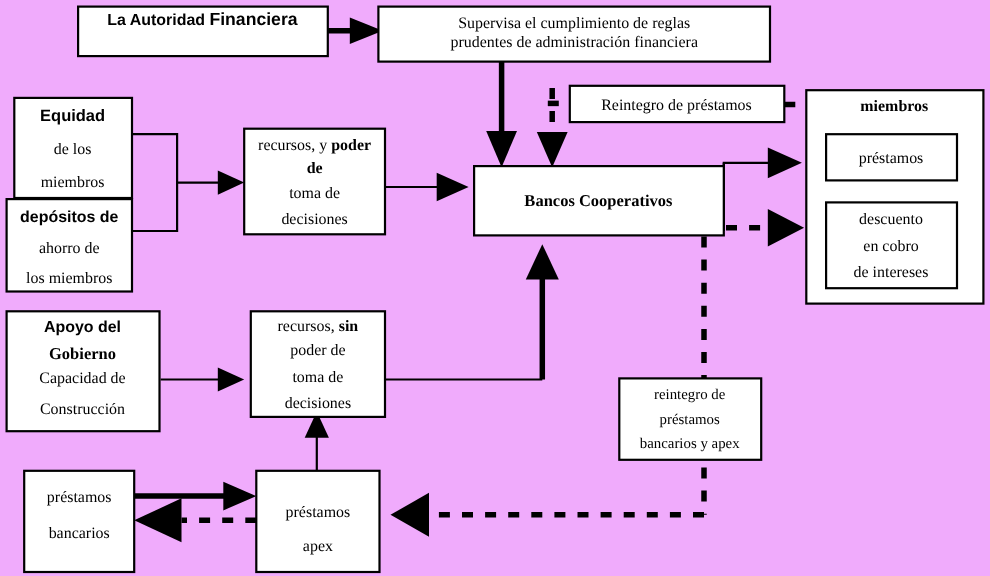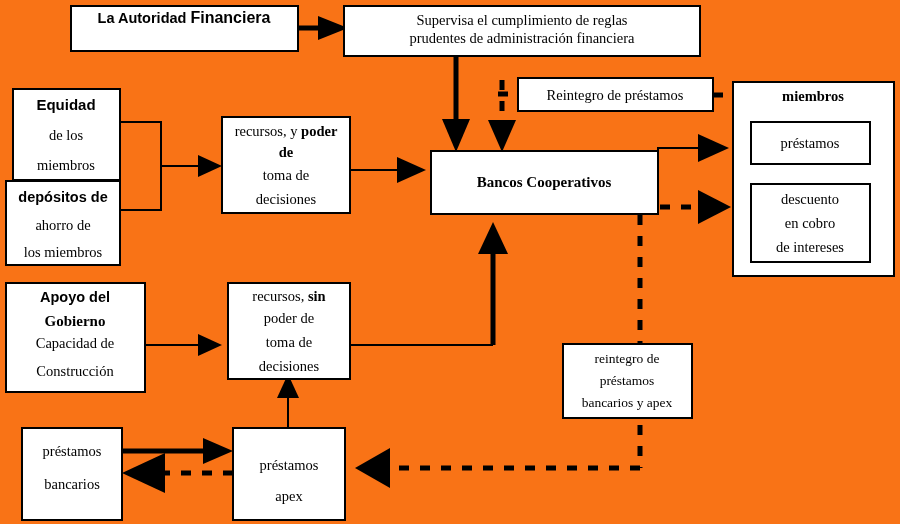--- a/index.html
+++ b/index.html
@@ -4,21 +4,21 @@
 <style>
   html, body {
     margin: 0;
     padding: 0;
     background: #ffffff;
   }
   #canvas-wrap {
     position: relative;
     width: 900px;
     height: 524px;
-    background: #f97316;
+    background: #f0abfc;
     overflow: hidden;
     font-family: "Liberation Serif", "DejaVu Serif", serif;
   }
   svg#diagram {
     position: absolute;
     left: 0; top: 0;
     width: 900px;
     height: 524px;
   }
   .bx {

